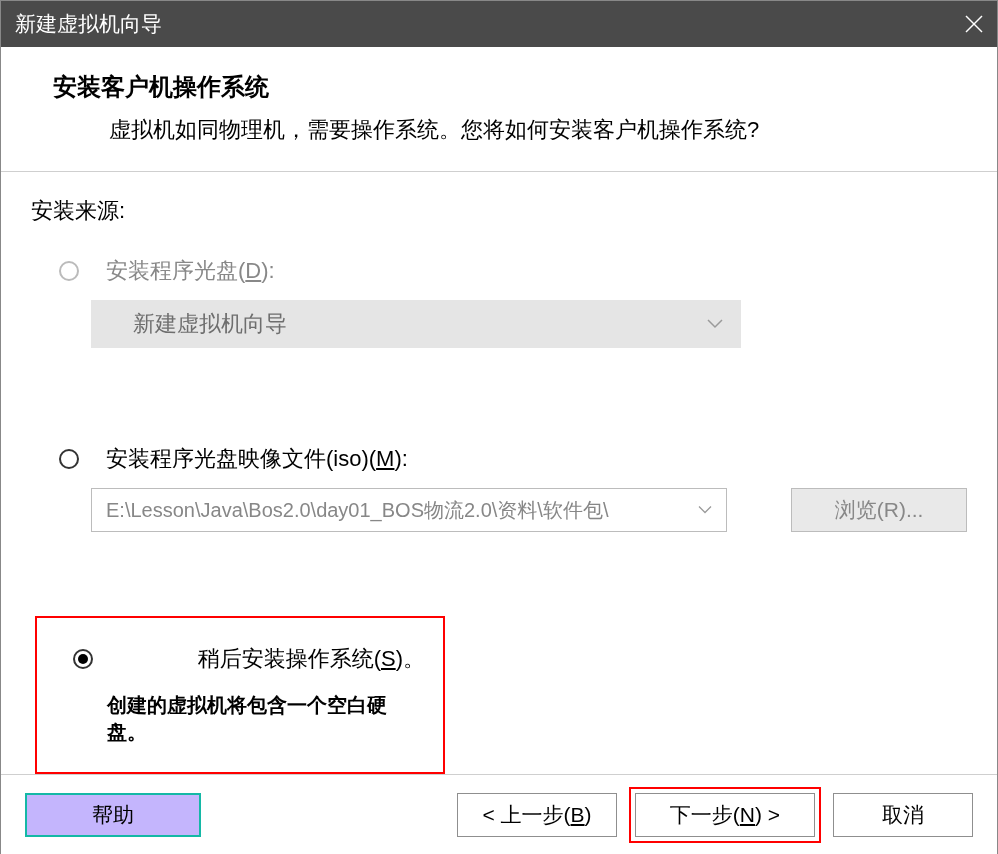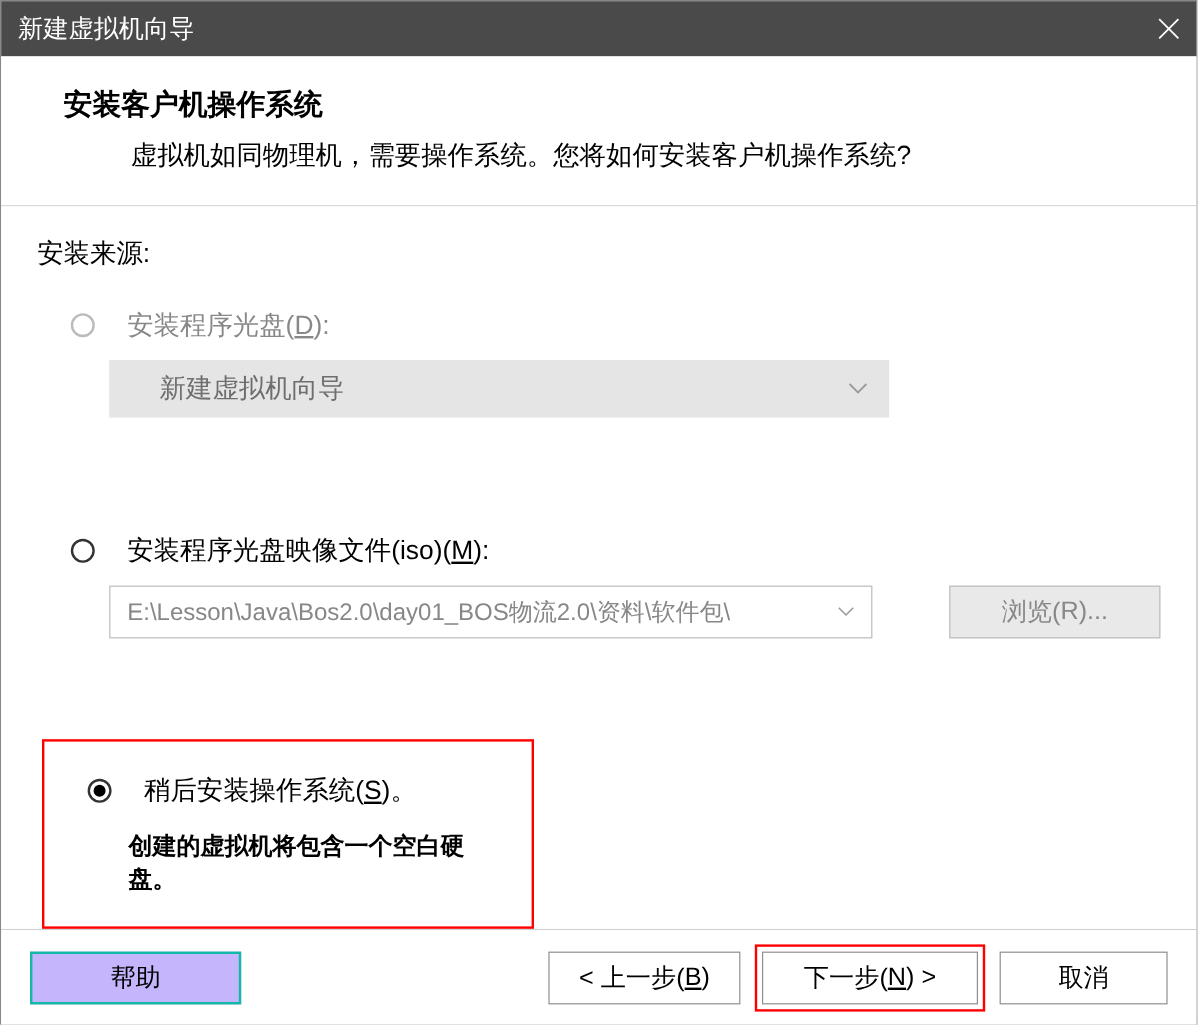--- a/index.html
+++ b/index.html
@@ -264,21 +264,21 @@
         </div>
         <div class="browse-btn">
           <span>浏览(</span>
             <span class="mn">R</span>
             <span>)...</span>
         </div>
       </div>
     </div>
 
     <div class="later-block">
-      <div class="radio-row" style="margin-left:18px; margin-bottom:0;">
+      <div class="radio-row" style="margin-left:18px; margin-bottom:0;justify-content:space-between;">
         <span class="radio selected"></span>
         <span class="radio-label">
           <span>稍后安装操作系统(</span><span class="mn">S</span><span>)。</span>
         </span>
       </div>
       <div class="later-desc">创建的虚拟机将包含一个空白硬盘。</div>
     </div>
 
   </div>
 

